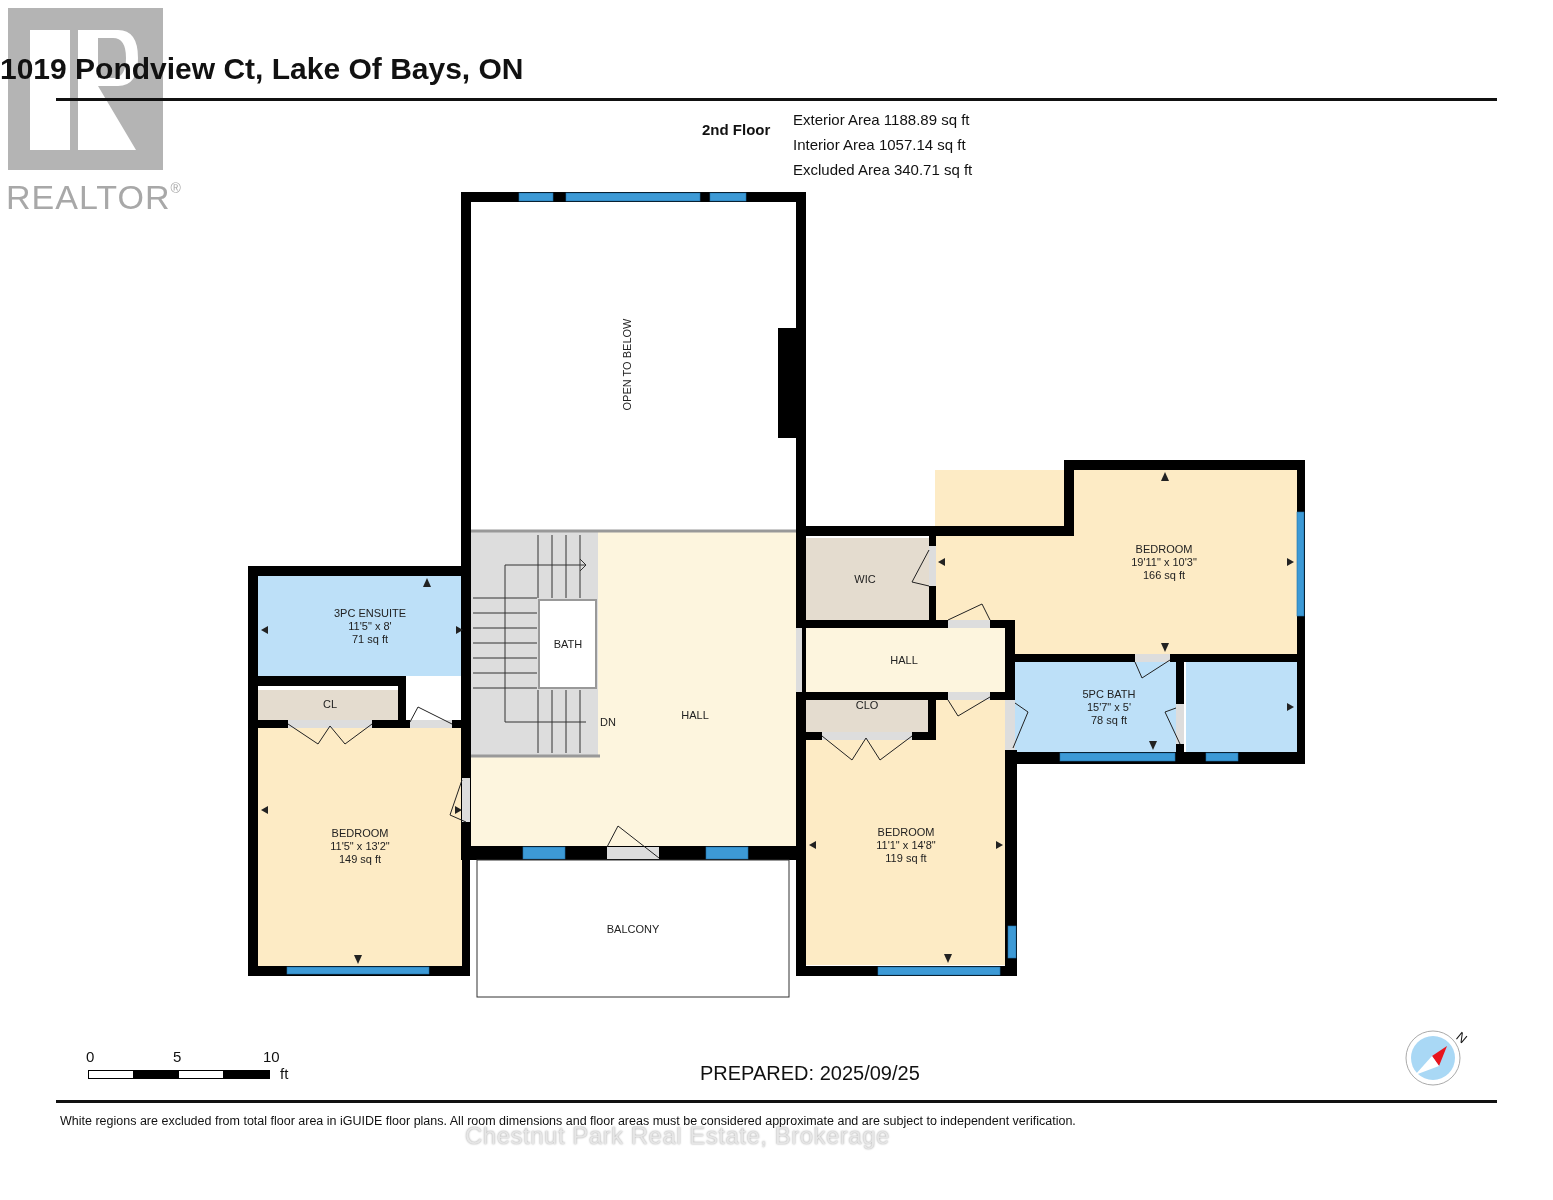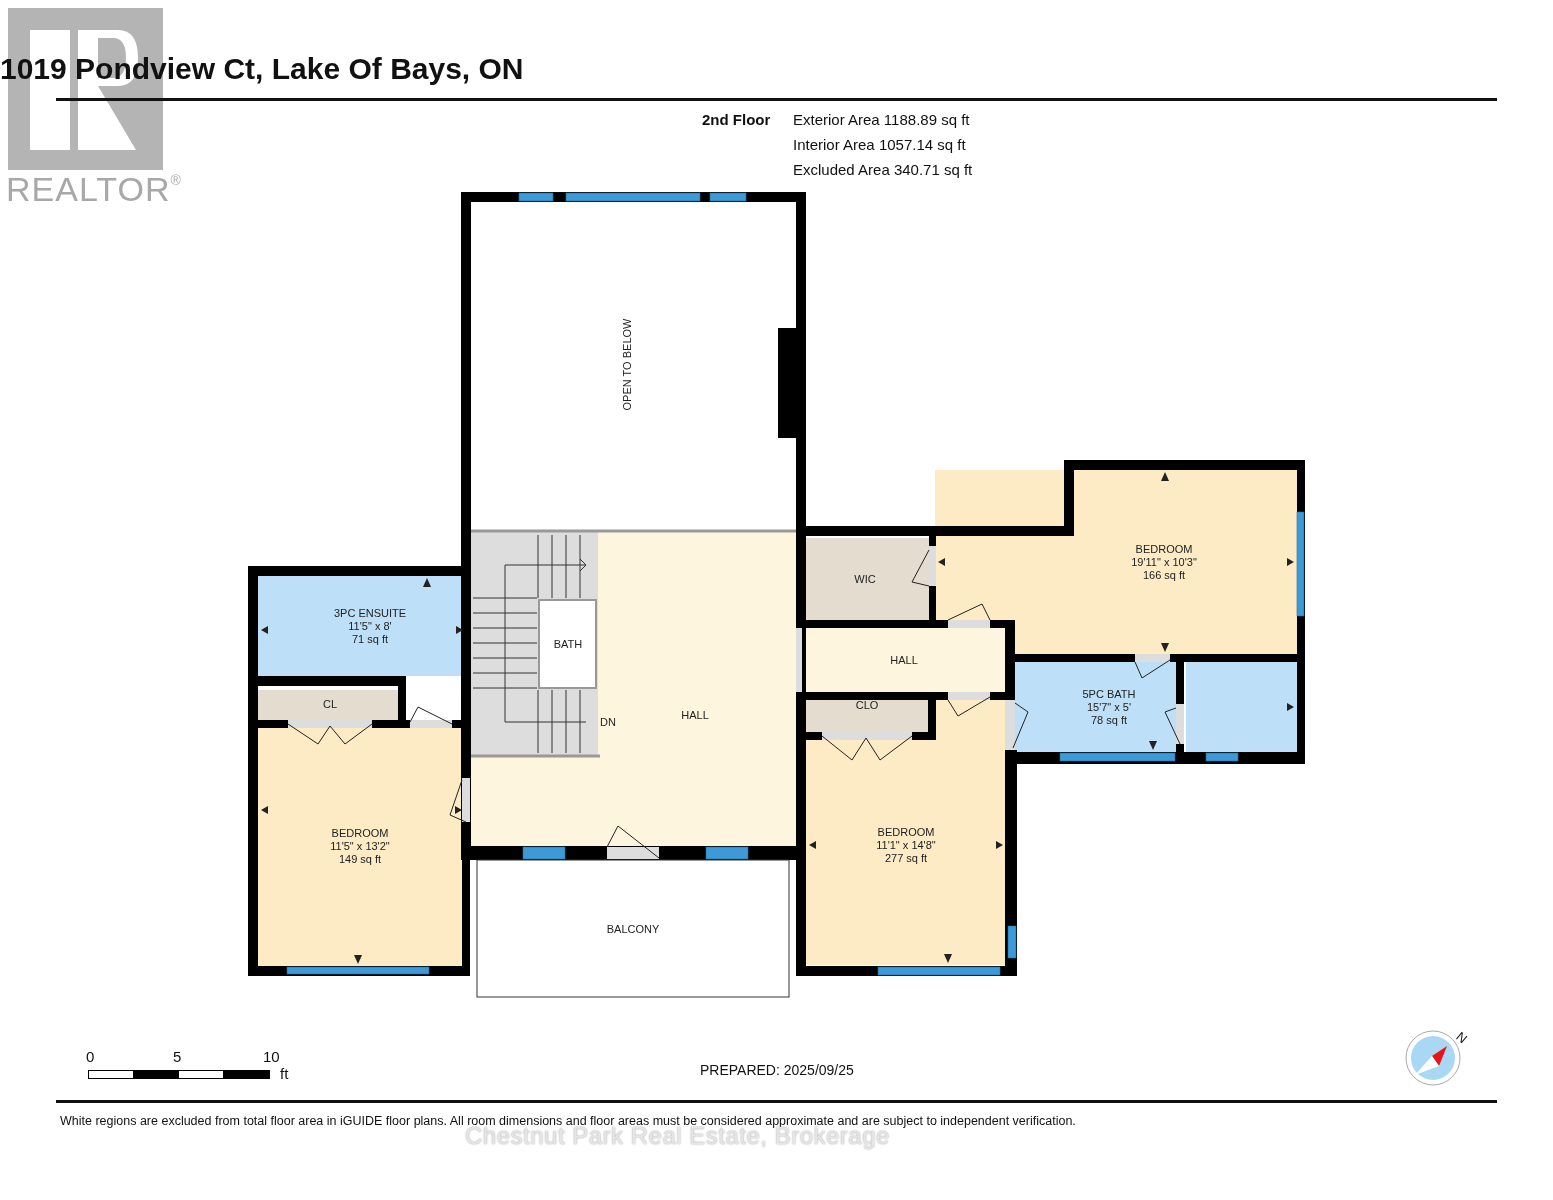--- a/index.html
+++ b/index.html
@@ -1,29 +1,29 @@
 <!DOCTYPE html>
 <html><head>
 <meta charset="utf-8">
 <style>
   html, body { margin:0; padding:0; background:#ffffff; }
   body { width:1553px; height:1200px; position:relative; overflow:hidden;
          font-family:"Liberation Sans", sans-serif; color:#111; }
   .abs { position:absolute; }
   .logo-box { left:8px; top:8px; width:155px; height:162px; background:#b4b4b4; }
-  .logo-text { left:6px; top:170px; font-size:34px; color:#a8a8a8; letter-spacing:1px; }
+  .logo-text { left:6px; top:178px; font-size:34px; color:#a8a8a8; letter-spacing:1px; }
   .logo-text sup { font-size:14px; vertical-align:top; position:relative; top:2px; }
   .title { left:0; width:1553px; top:52px; font-size:30px; font-weight:bold; }
   .rule-top { left:56px; width:1441px; top:98px; height:3px; background:#111; }
   .rule-bottom { left:56px; width:1441px; top:1100px; height:3px; background:#111; }
-  .floor-label { left:702px; top:111px; font-size:15px; font-weight:bold; }
+  .floor-label { left:702px; top:121px; font-size:15px; font-weight:bold; }
   .area-line { left:793px; font-size:15px; }
   .room-label { font-size:11px; text-align:center; line-height:13px; color:#222; }
   .scale-num { font-size:15px; }
-  .prepared { left:700px; top:1062px; font-size:14px;text-align:center; }
+  .prepared { left:700px; top:1062px; font-size:20px;text-align:center; }
   .disclaimer { left:60px; top:1114px; font-size:12.5px; }
   .watermark { left:465px; top:1122px; font-size:24px; color:#e6e6e6;
                text-shadow:0 0 2px #999; letter-spacing:0.5px; }
 </style>
 </head>
 <body>
 
 <div class="abs logo-box">
   <svg width="155" height="162" viewBox="0 0 155 162">
     <rect x="22" y="22" width="40" height="120" fill="#fff"></rect>
@@ -223,21 +223,21 @@
   <div>5PC BATH</div>
   <div>15'7" x 5'</div>
   <div>78 sq ft</div>
 </div>
 
 <div class="abs room-label" style="left:837px;top:699px;width:60px;">CLO</div>
 
 <div class="abs room-label" style="left:836px;top:826px;width:140px;">
   <div>BEDROOM</div>
   <div>11'1" x 14'8"</div>
-  <div>277 sq ft</div>
+  <div>119 sq ft</div>
 </div>
 
 <div class="abs scale-num" style="left:86px;top:1048px;">0</div>
 <div class="abs scale-num" style="left:173px;top:1048px;">5</div>
 <div class="abs scale-num" style="left:263px;top:1048px;">10</div>
 <div class="abs" style="left:88px;top:1070px;width:180px;height:7px;border:1px solid #000;display:flex;">
   <div style="flex:44;background:#fff"></div>
     <div style="flex:46;background:#000"></div>
   <div style="flex:44;background:#fff"></div>
     <div style="flex:46;background:#000"></div>

